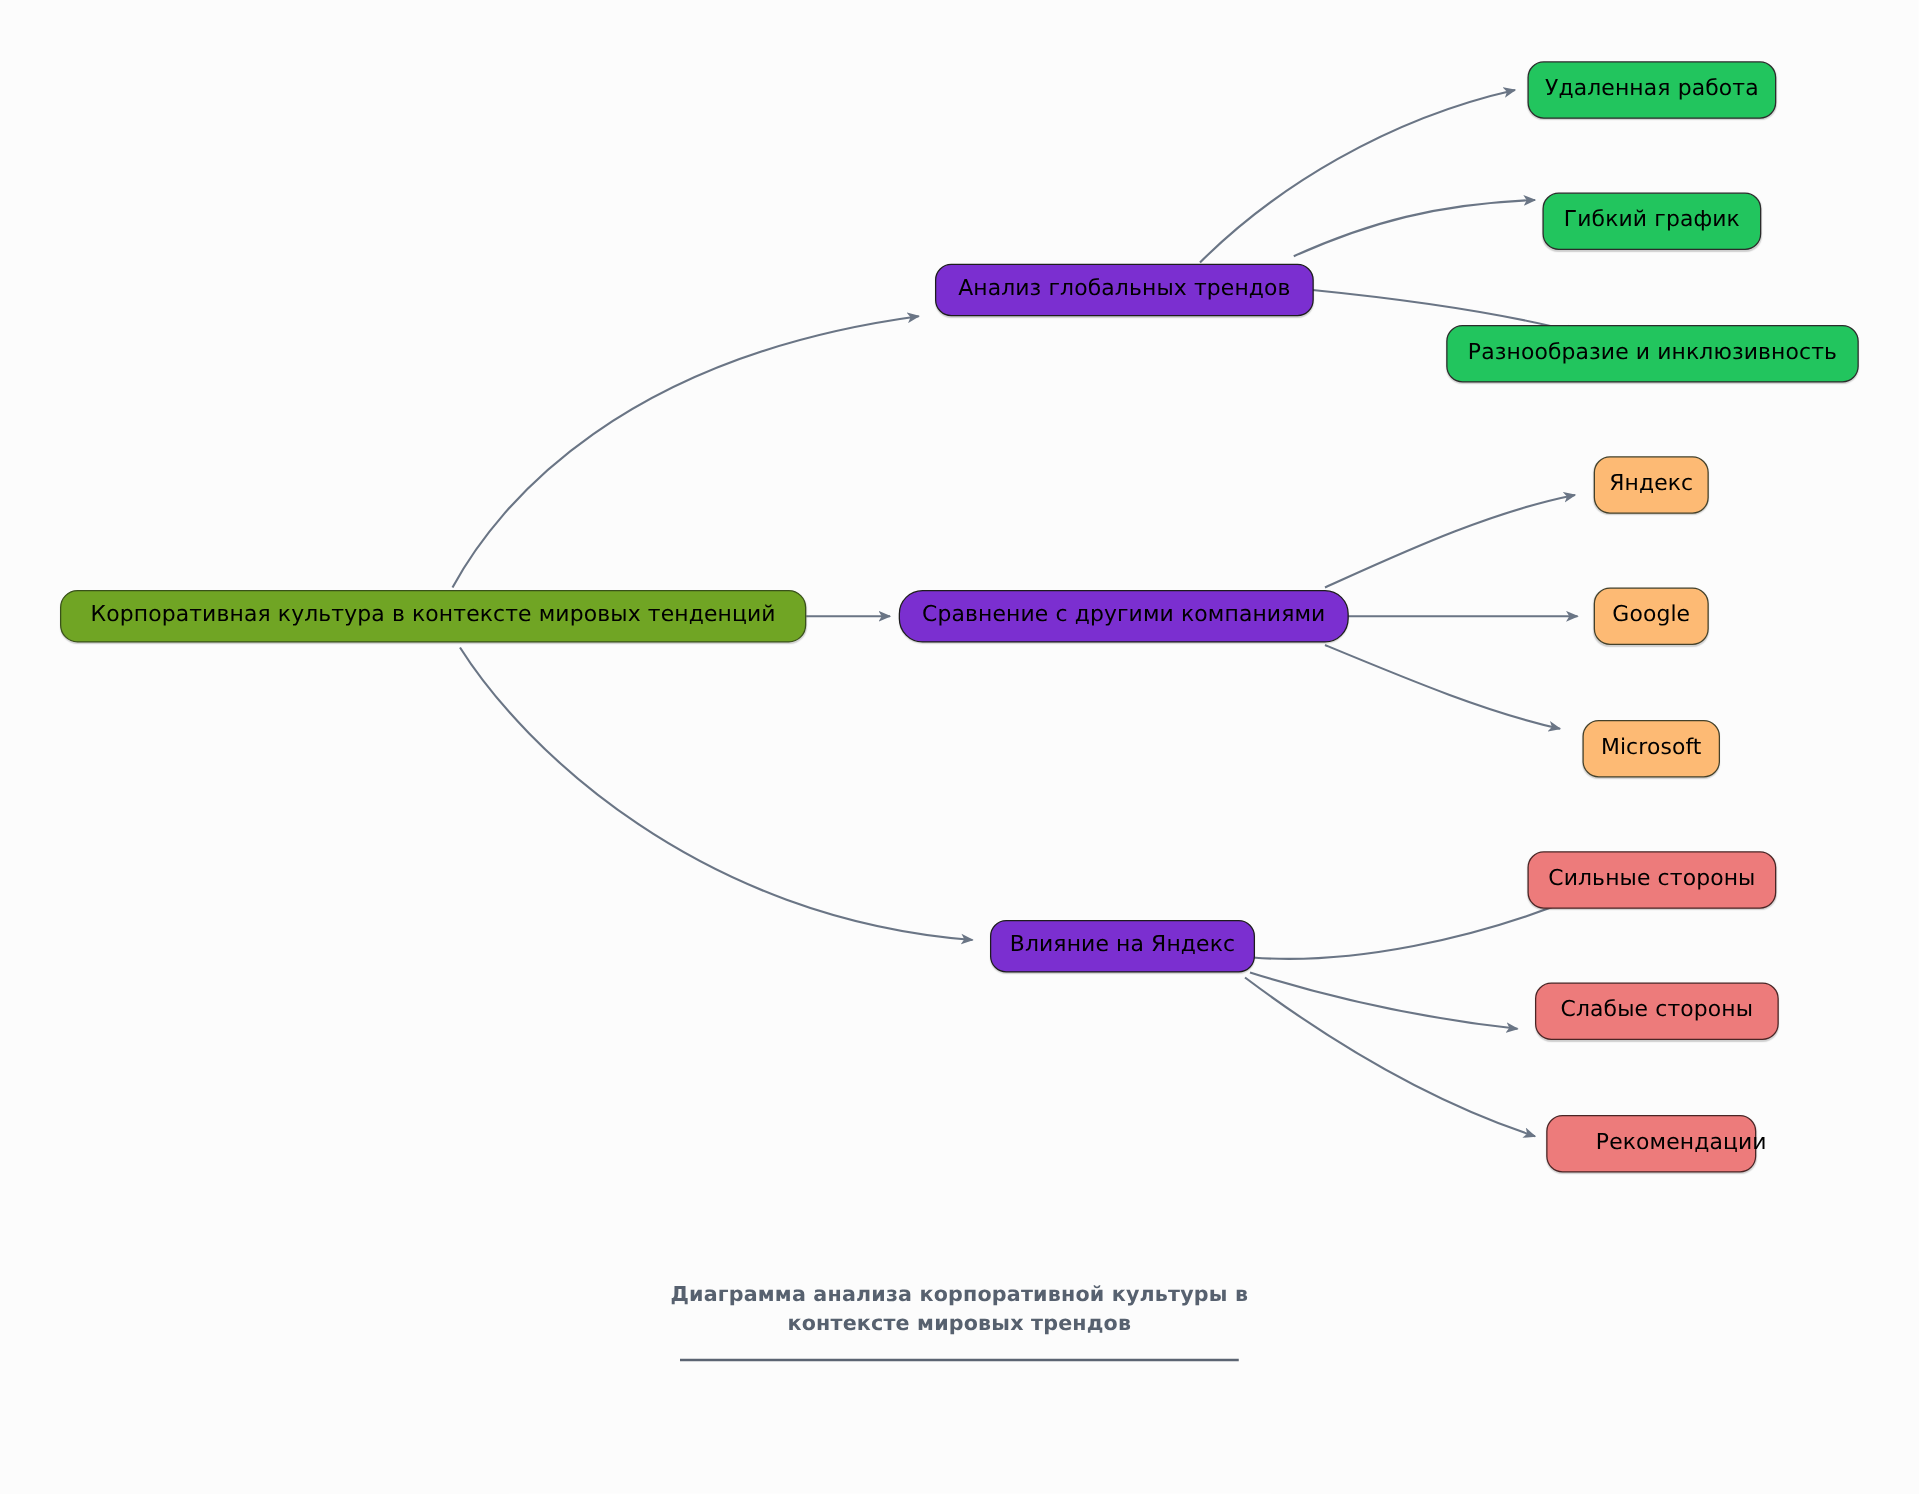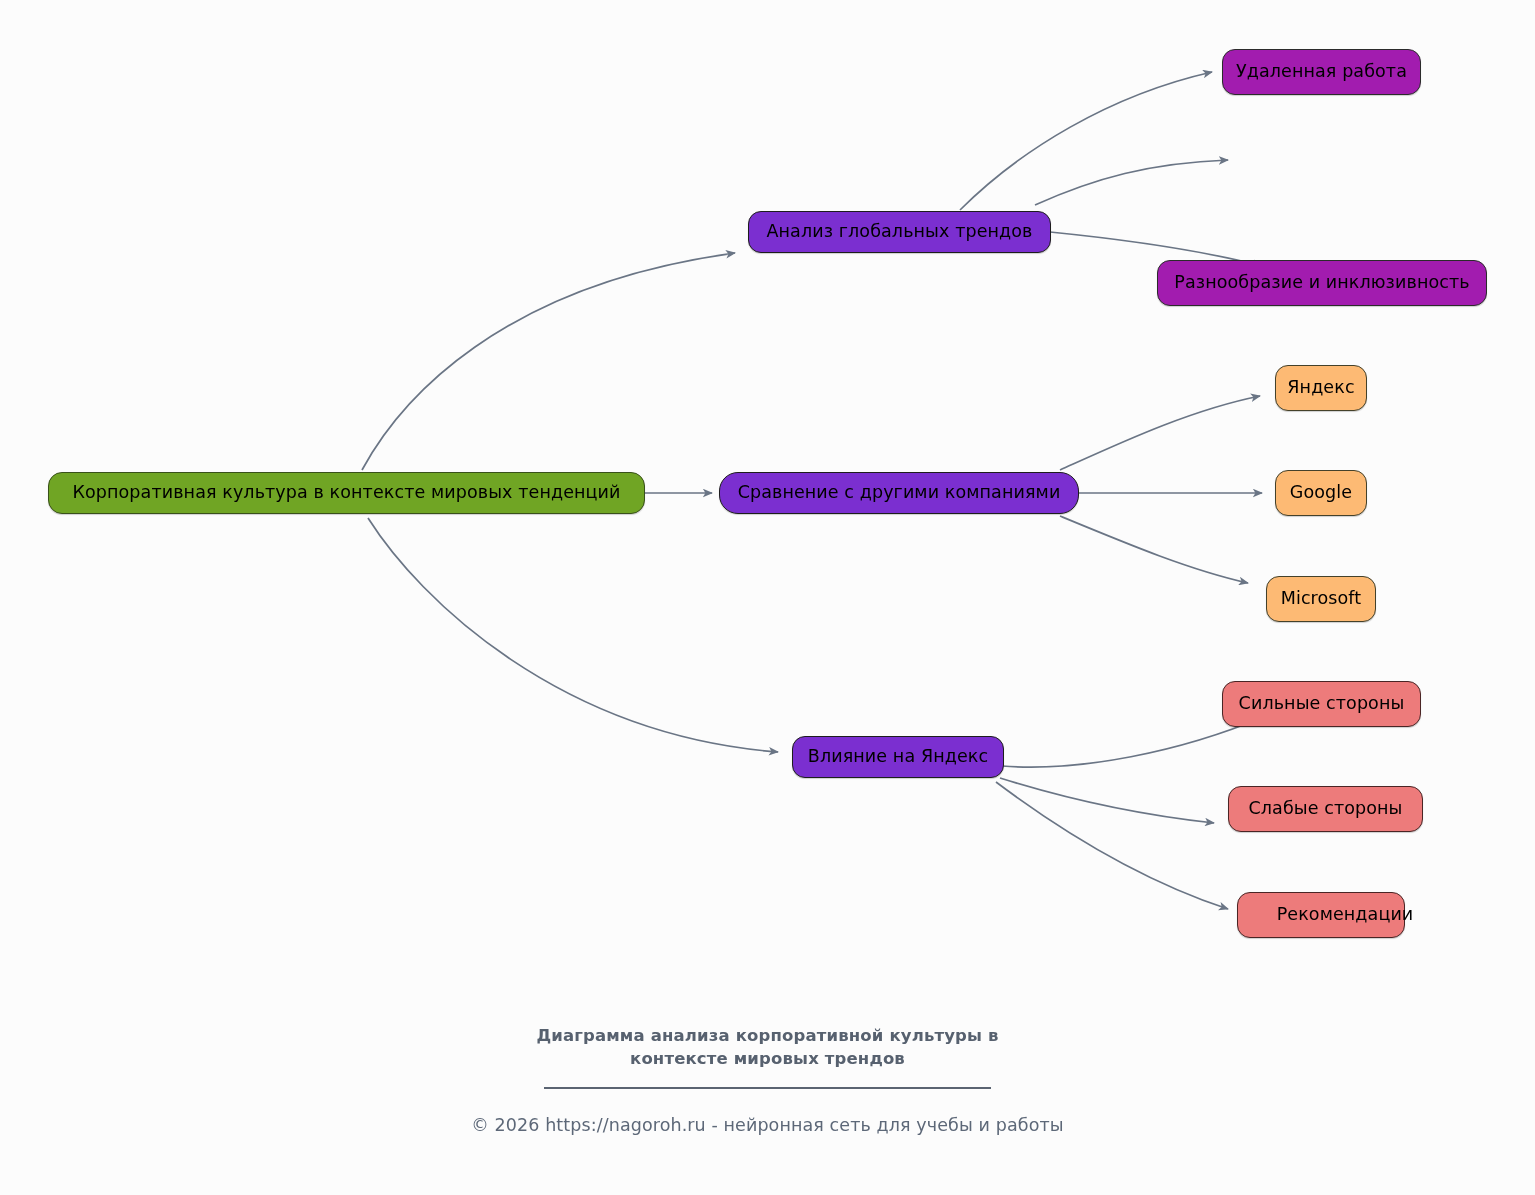--- a/index.html
+++ b/index.html
@@ -44,21 +44,21 @@
     background: #70a524;
     border-color: #39511a;
     border-radius: 14px;
     align-items: center;
   }
   .node-branch {
     background: #7b2fd0;
     border-color: #1d1d1d;
   }
   .node-leaf-blue {
-    background: #a21caf;
+    background: #22c55e;
     border-color: #2b2b2b;
   }
   .node-leaf-yellow {
     background: #fdba74;
     border-color: #44412a;
   }
   .node-leaf-red {
     background: #ed7b7b;
     border-color: #4a2525;
   }
@@ -133,20 +133,23 @@
   </div>
 
   <div class="node node-branch" style="left:792px; top:736px; width:212px; height:42px;">
     <span>Влияние на Яндекс</span>
   </div>
 
   <div class="node node-leaf-blue" style="left:1222px; top:49px; width:199px; height:46px;">
     <span>Удаленная работа</span>
   </div>
 
+  <div class="node node-leaf-blue" style="left:1234px; top:154px; width:175px; height:46px;">
+    <span>Гибкий график</span>
+  </div>
 
   <div class="node node-leaf-blue" style="left:1157px; top:260px; width:330px; height:46px;">
     <span>Разнообразие и инклюзивность</span>
   </div>
 
   <div class="node node-leaf-yellow" style="left:1275px; top:365px; width:92px; height:46px;">
     <span>Яндекс</span>
   </div>
 
   <div class="node node-leaf-yellow" style="left:1275px; top:470px; width:92px; height:46px;">
@@ -168,16 +171,15 @@
   <div class="node node-leaf-red" style="left:1237px; top:892px; width:168px; height:46px;padding-left:48px;">
     <span>Рекомендации</span>
   </div>
 
   <div id="footer" style="top:1024px;">
     <div class="footer-title">
       <div>Диаграмма анализа корпоративной культуры в</div>
       <div>контексте мировых трендов</div>
     </div>
     <div class="footer-rule"></div>
-    <div class="footer-credit">© 2026 https://nagoroh.ru - нейронная сеть для учебы и работы</div>
   </div>
 
 </div>
 
 </body></html>

